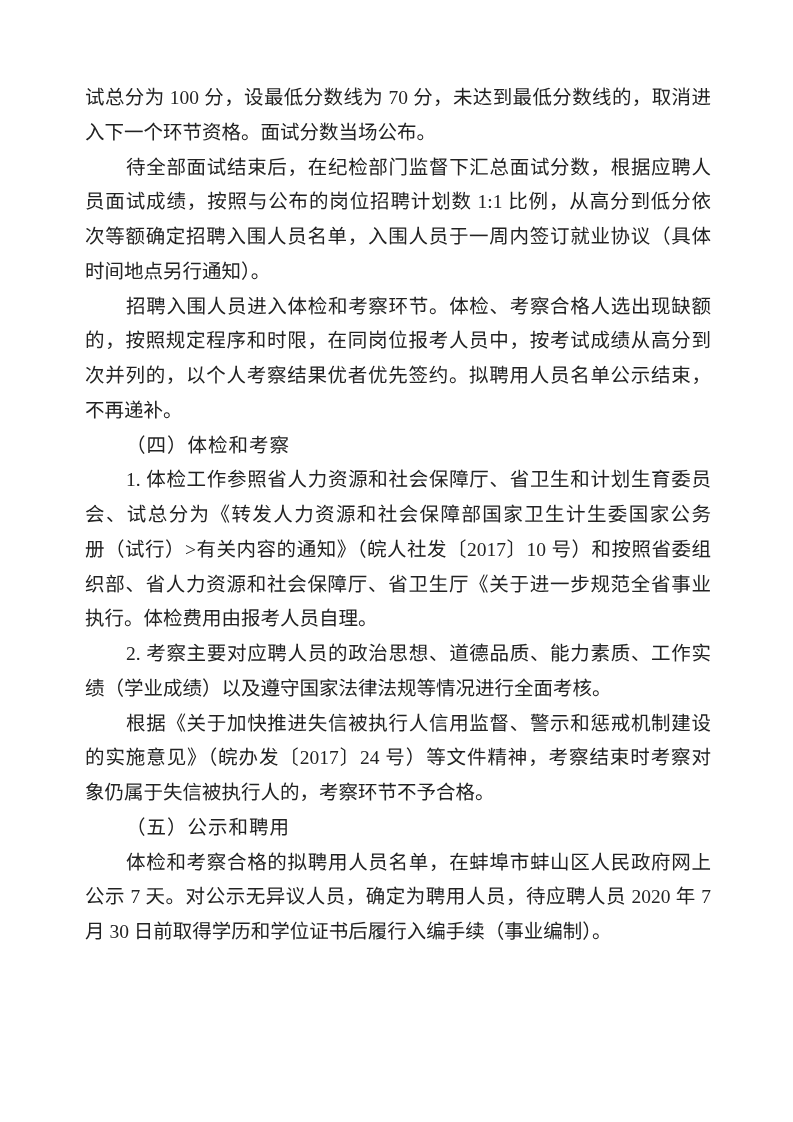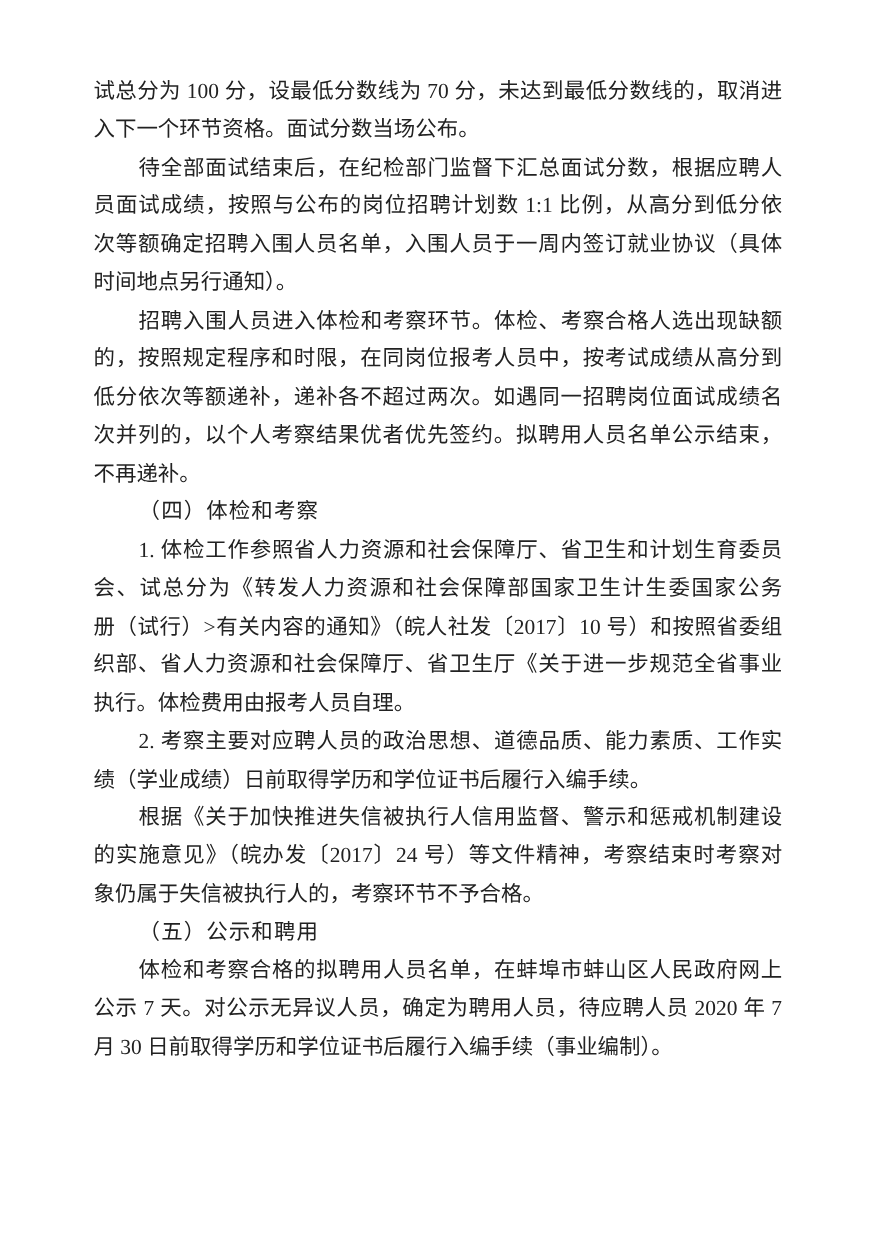--- a/index.html
+++ b/index.html
@@ -7,21 +7,21 @@
     position: relative;
     width: 793px;
     height: 1122px;
     background: #ffffff;
     overflow: hidden;
     font-family: "Liberation Serif", "DejaVu Serif", serif;
   }
   .content {
     position: absolute;
     left: 85px;
-    top: 67px;
+    top: 81px;
     width: 626px;
   }
   .block { margin: 0; padding: 0; }
   .line {
     font-size: 19.5px;
     line-height: 34.75px;
     height: 34.75px;
     color: #222222;
     text-align: justify;
     text-align-last: justify;
@@ -46,37 +46,36 @@
       </div>
       <div class="block">
         <div class="line indent">待全部面试结束后，在纪检部门监督下汇总面试分数，根据应聘人</div>
         <div class="line">员面试成绩，按照与公布的岗位招聘计划数 1:1 比例，从高分到低分依</div>
         <div class="line">次等额确定招聘入围人员名单，入围人员于一周内签订就业协议（具体</div>
         <div class="line pl">时间地点另行通知）。</div>
       </div>
       <div class="block">
         <div class="line indent">招聘入围人员进入体检和考察环节。体检、考察合格人选出现缺额</div>
         <div class="line">的，按照规定程序和时限，在同岗位报考人员中，按考试成绩从高分到</div>
-        <div class="line">低分依次等额递补，递补各不超过两次。如遇同一招聘岗位面试成绩名</div>
         <div class="line">次并列的，以个人考察结果优者优先签约。拟聘用人员名单公示结束，</div>
         <div class="line pl">不再递补。</div>
       </div>
       <div class="block heading">
         <div class="line indent pl">（四）体检和考察</div>
       </div>
       <div class="block">
         <div class="line indent">1. 体检工作参照省人力资源和社会保障厅、省卫生和计划生育委员</div>
         <div class="line">会、试总分为《转发人力资源和社会保障部国家卫生计生委国家公务</div>
         <div class="line">册（试行）&gt;有关内容的通知》（皖人社发〔2017〕10 号）和按照省委组</div>
         <div class="line">织部、省人力资源和社会保障厅、省卫生厅《关于进一步规范全省事业</div>
         <div class="line pl">执行。体检费用由报考人员自理。</div>
       </div>
       <div class="block">
         <div class="line indent">2. 考察主要对应聘人员的政治思想、道德品质、能力素质、工作实</div>
-        <div class="line pl">绩（学业成绩）日前取得学历和学位证书后履行入编手续。</div>
+        <div class="line pl">绩（学业成绩）以及遵守国家法律法规等情况进行全面考核。</div>
       </div>
       <div class="block">
         <div class="line indent">根据《关于加快推进失信被执行人信用监督、警示和惩戒机制建设</div>
         <div class="line">的实施意见》（皖办发〔2017〕24 号）等文件精神，考察结束时考察对</div>
         <div class="line pl">象仍属于失信被执行人的，考察环节不予合格。</div>
       </div>
       <div class="block heading">
         <div class="line indent pl">（五）公示和聘用</div>
       </div>
       <div class="block">

